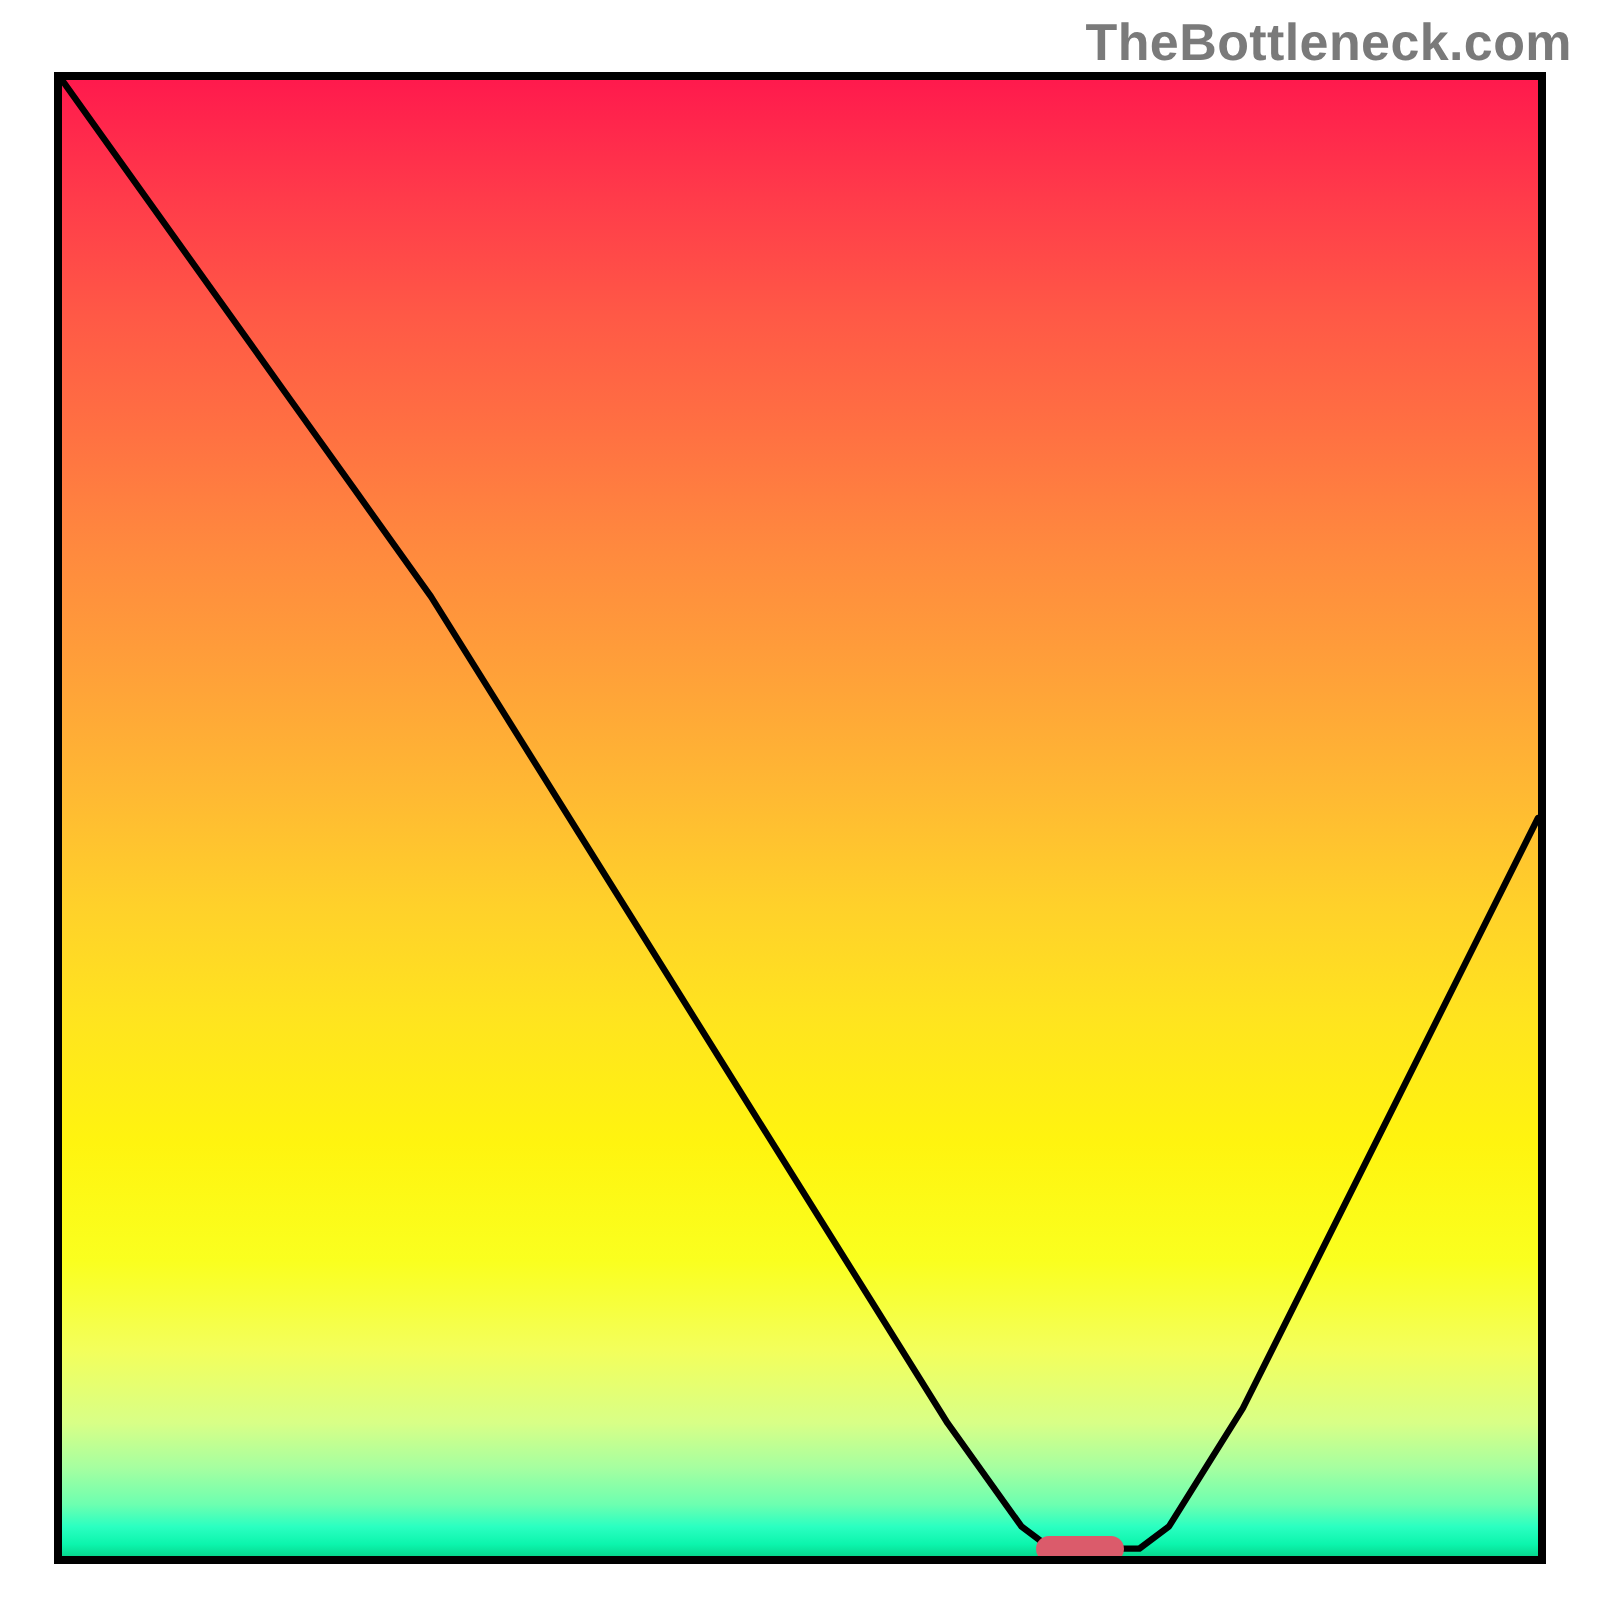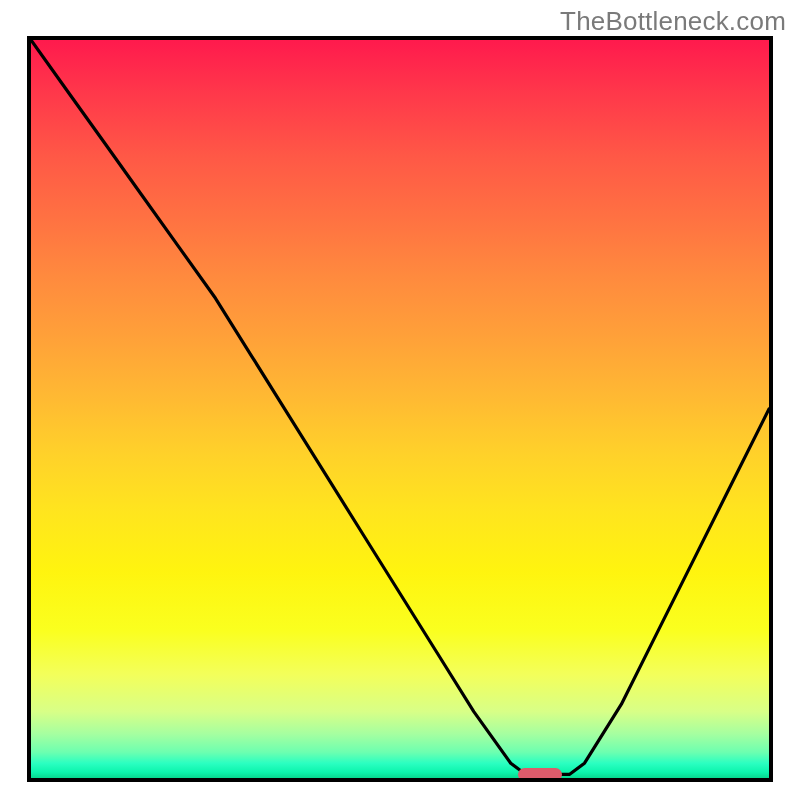--- a/index.html
+++ b/index.html
@@ -15,21 +15,21 @@
     position: relative;
     width: 800px;
     height: 800px;
   }
   .watermark {
     position: absolute;
     top: 6px;
     right: 14px;
     font-family: Arial, Helvetica, sans-serif;
     font-size: 26px;
-    font-weight: normal;
+    font-weight: bold;
     color: #7a7a7a;
     letter-spacing: 0.2px;
     z-index: 10;
   }
   .plot-frame {
     position: absolute;
     left: 27px;
     top: 36px;
     width: 746px;
     height: 746px;

